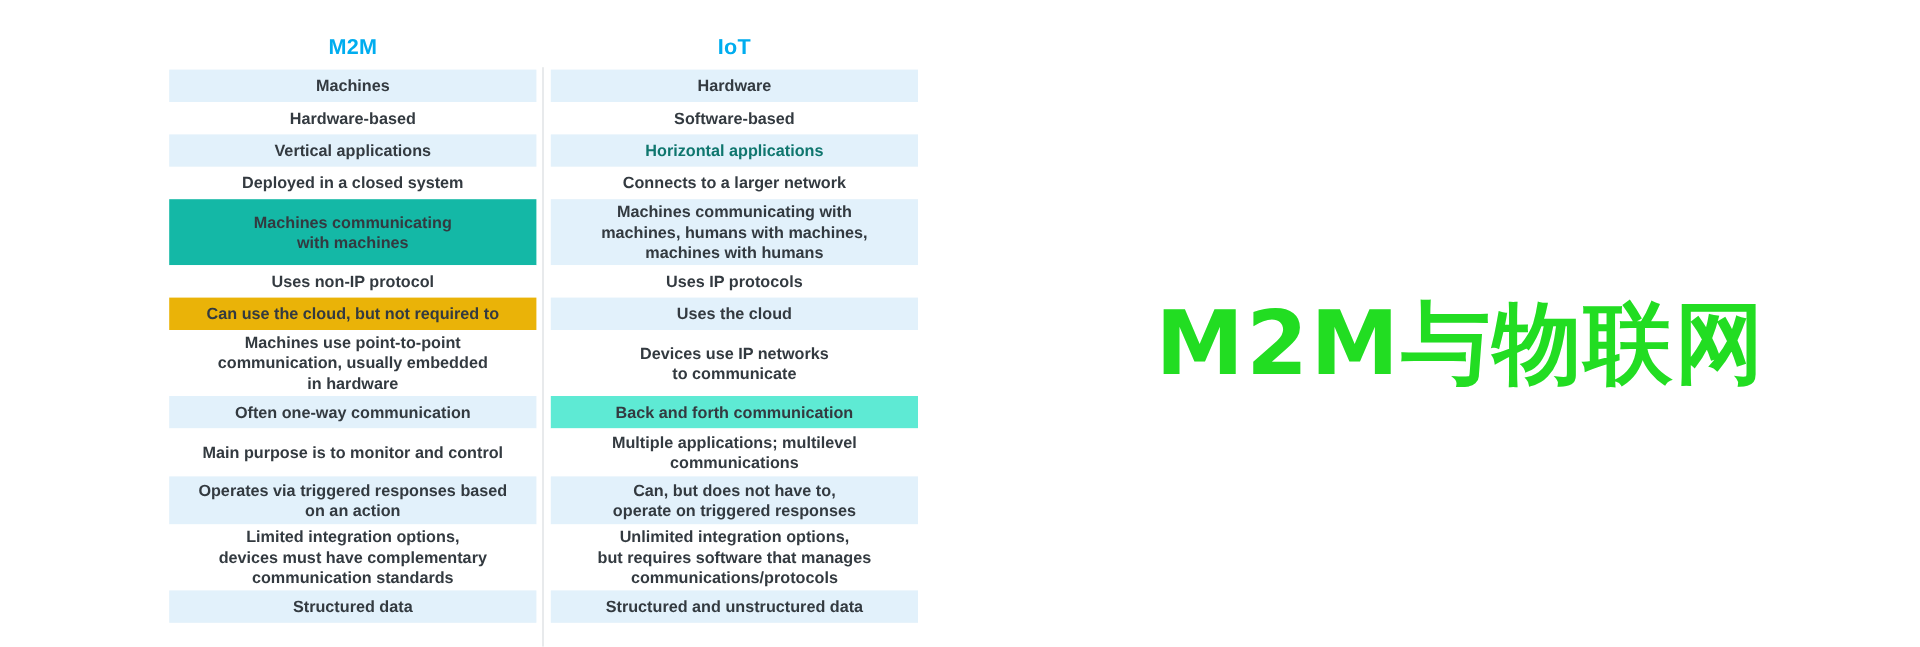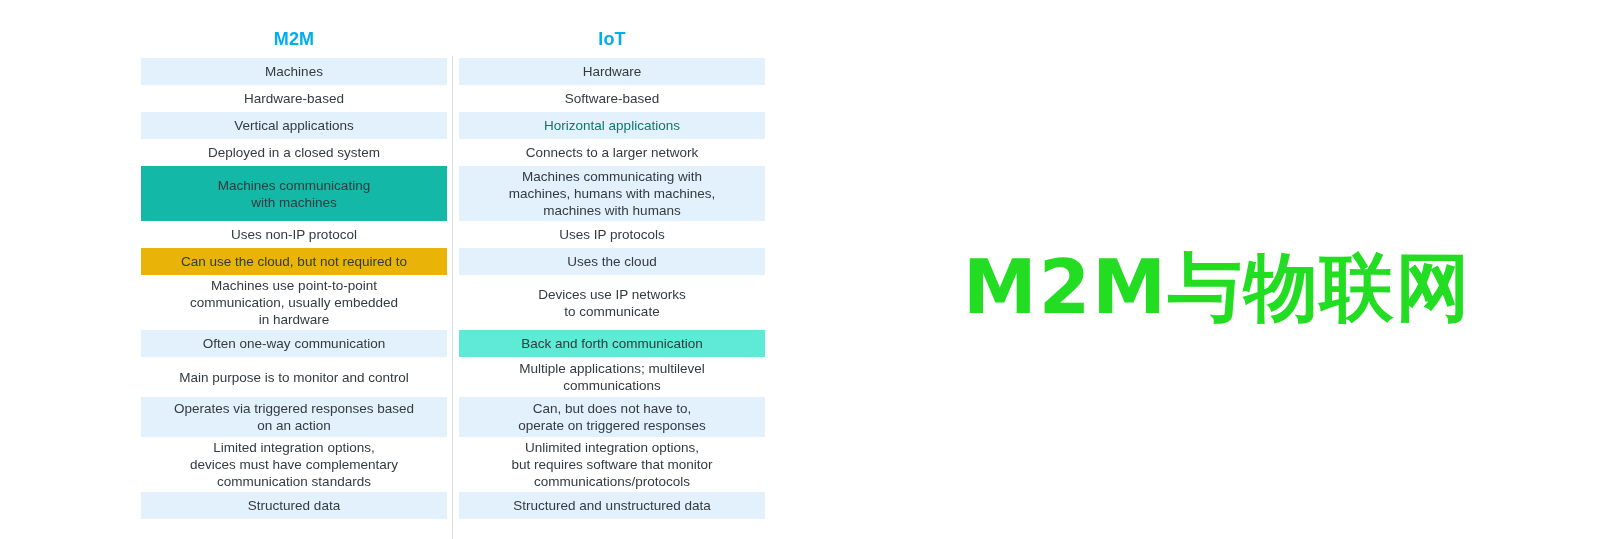--- a/index.html
+++ b/index.html
@@ -71,20 +71,21 @@
     box-sizing: border-box;
     text-align: center;
     color: #333a40;
     font-size: 13.5px;
     line-height: 17px;
     display: flex;
     align-items: center;
     justify-content: center;
     padding: 0 3px;
     background: #ffffff;
+    font-weight: bold;
   }
   .cell.shaded {
     background: #e2f1fb;
   }
   .cell .cell-text {
     display: block;
     white-space: pre-line;
   }
 
   
@@ -203,21 +204,21 @@
           <div class="cell rh2" style="color: rgb(51, 58, 64);">
             <span class="cell-text">Multiple applications; multilevel
 communications</span>
           </div>
           <div class="cell rh2 shaded" style="background: rgb(226, 241, 251); color: rgb(51, 58, 64);">
             <span class="cell-text">Can, but does not have to,
 operate on triggered responses</span>
           </div>
           <div class="cell rh3" style="color: rgb(51, 58, 64);">
             <span class="cell-text">Unlimited integration options,
-but requires software that monitor
+but requires software that manages
 communications/protocols</span>
           </div>
           <div class="cell rh1 shaded" style="background: rgb(226, 241, 251); color: rgb(51, 58, 64);">
             <span class="cell-text">Structured and unstructured data</span>
           </div>
         </div>
     </div>
 
   </div>
 

